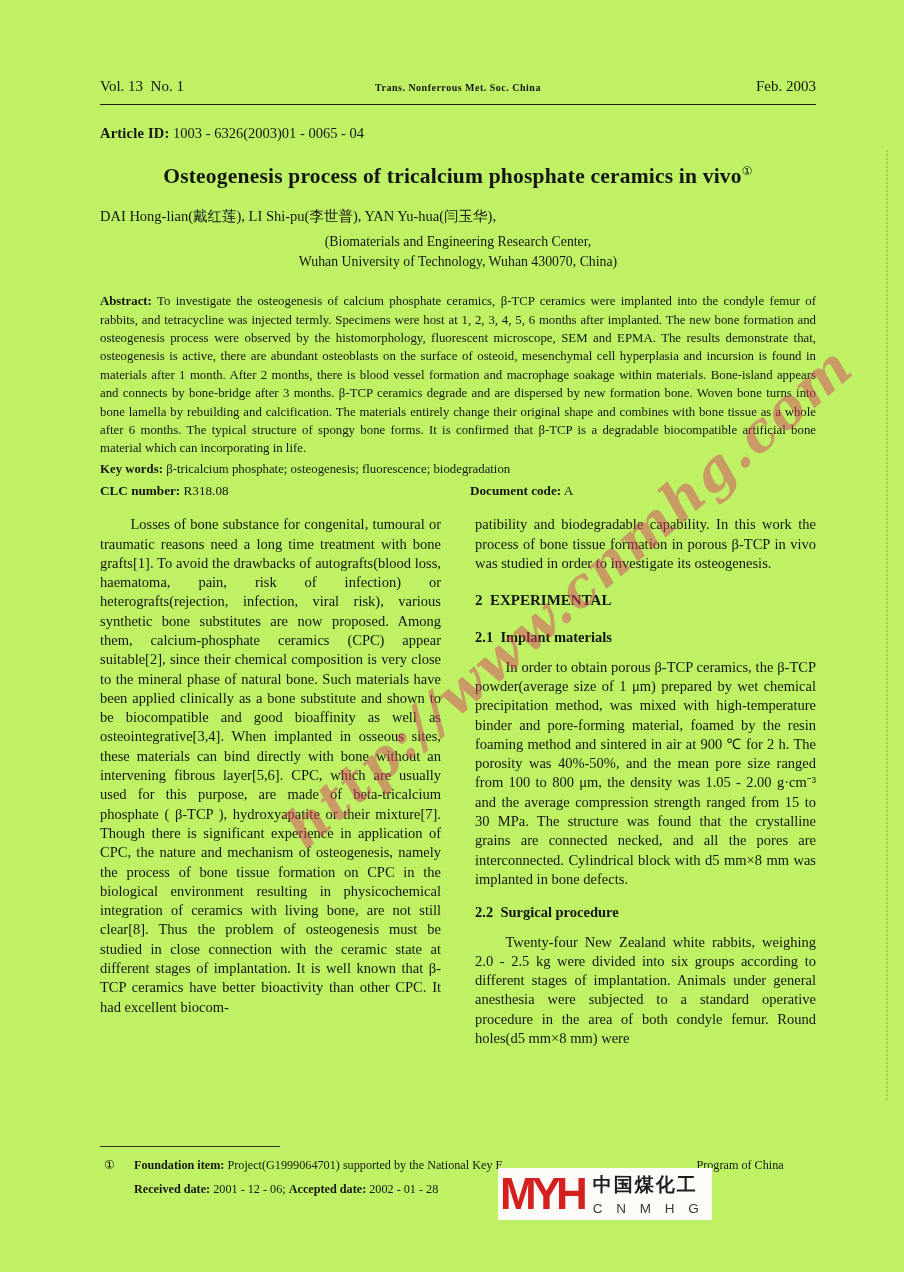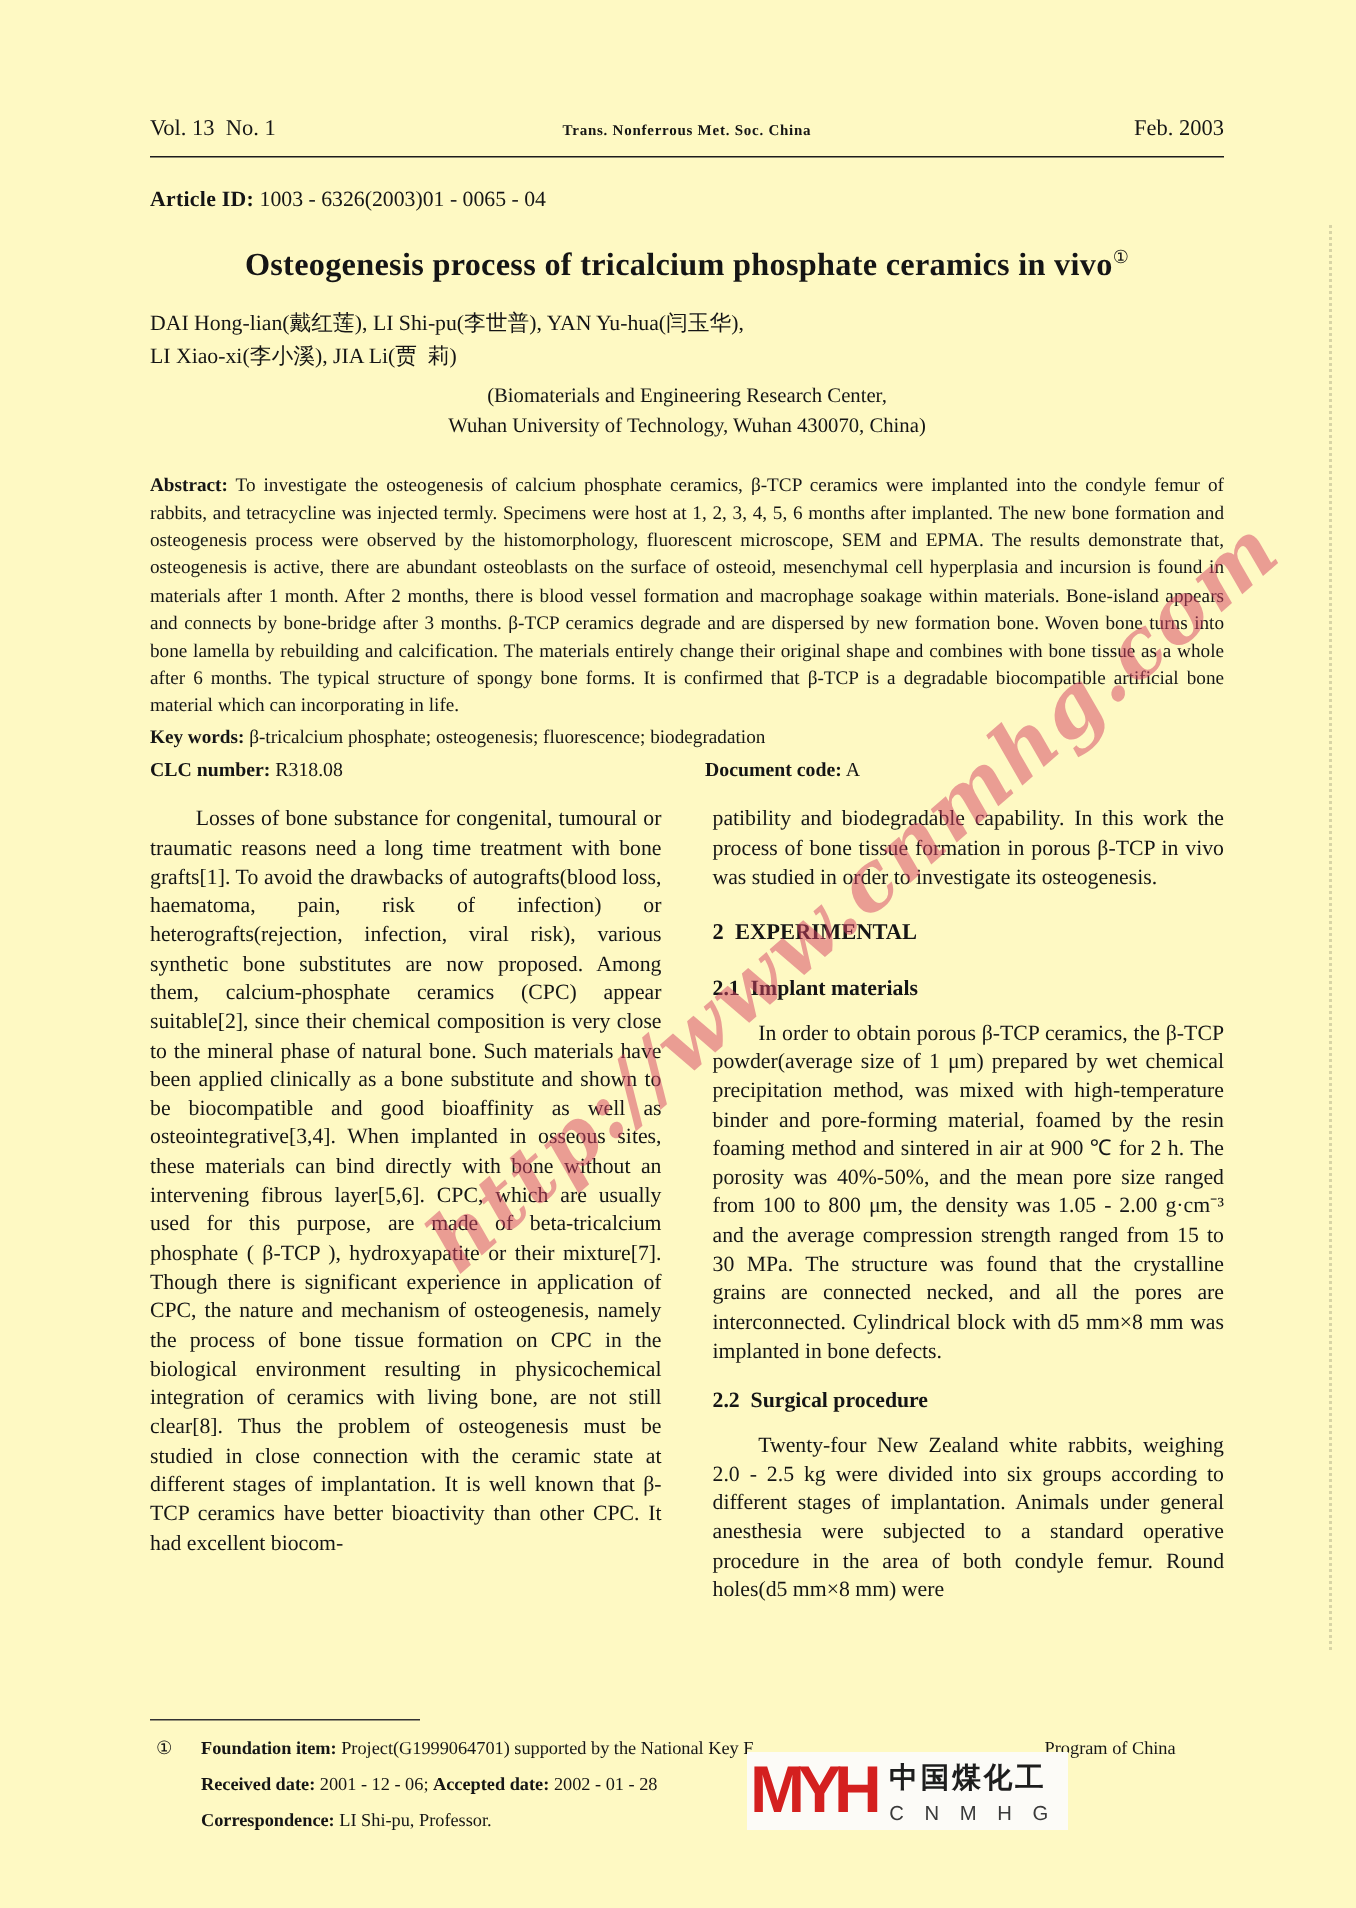--- a/index.html
+++ b/index.html
@@ -1,19 +1,19 @@
 <!DOCTYPE html>
 <html><head>
 <meta charset="utf-8">
 <style>
   * { margin:0; padding:0; box-sizing:border-box; }
   html,body { background:#e8e6e1; }
   .page {
     position:relative; width:904px; height:1272px; margin:0 auto;
-    background:#fef9c3; color:#151515; overflow:hidden;
+    background:#bef264; color:#151515; overflow:hidden;
     font-family:"Liberation Serif", serif;
   }
   .content { position:relative; padding:78px 88px 0 100px; }
   .pre { white-space:pre-wrap; }
 
   
   .jheader { display:flex; align-items:baseline; font-size:15px; }
   .jheader .vol { width:170px; }
   .jheader .jname { flex:1; text-align:center; font-weight:bold; font-size:10px; letter-spacing:0.5px; }
   .jheader .jdate { width:170px; text-align:right; }
@@ -93,21 +93,20 @@
       <b>Article ID:</b>
       <span>1003 - 6326(2003)01 - 0065 - 04</span>
     </div>
 
     <div class="title">
       <span>Osteogenesis process of tricalcium phosphate ceramics in vivo</span><sup>①</sup>
     </div>
 
     <div class="authors">
       <div>DAI Hong-lian(戴红莲), LI Shi-pu(李世普), YAN Yu-hua(闫玉华),</div>
-      <div class="pre">LI Xiao-xi(李小溪), JIA Li(贾  莉)</div>
     </div>
 
     <div class="affil">
       <div>(Biomaterials and Engineering Research Center,</div>
       <div>Wuhan University of Technology, Wuhan 430070, China)</div>
     </div>
 
     <div class="abstract">
       <b>Abstract:</b>
       <span>To investigate the osteogenesis of calcium phosphate ceramics, β-TCP ceramics were implanted into the condyle femur of rabbits, and tetracycline was injected termly. Specimens were host at 1, 2, 3, 4, 5, 6 months after implanted. The new bone formation and osteogenesis process were observed by the histomorphology, fluorescent microscope, SEM and EPMA. The results demonstrate that, osteogenesis is active, there are abundant osteoblasts on the surface of osteoid, mesenchymal cell hyperplasia and incursion is found in materials after 1 month. After 2 months, there is blood vessel formation and macrophage soakage within materials. Bone-island appears and connects by bone-bridge after 3 months. β-TCP ceramics degrade and are dispersed by new formation bone. Woven bone turns into bone lamella by rebuilding and calcification. The materials entirely change their original shape and combines with bone tissue as a whole after 6 months. The typical structure of spongy bone forms. It is confirmed that β-TCP is a degradable biocompatible artificial bone material which can incorporating in life.</span>
@@ -152,24 +151,20 @@
       <span>Project(G1999064701) supported by the National Key F</span>
       <span class="fn-gap"></span>
       <span>Program of China</span>
     </div>
     <div class="fn-line">
       <b>Received date:</b>
       <span>2001 - 12 - 06;</span>
       <b>Accepted date:</b>
       <span>2002 - 01 - 28</span>
     </div>
-    <div class="fn-line">
-      <b>Correspondence:</b>
-      <span>LI Shi-pu, Professor.</span>
-    </div>
   </div>
 
   <div class="watermark">http://www.cnmhg.com</div>
 
   <div class="cnmhg-logo">
     <div class="logo-mark">MYH</div>
     <div class="logo-text">
       <div class="cn">中国煤化工</div>
       <div class="en">C N M H G</div>
     </div>

